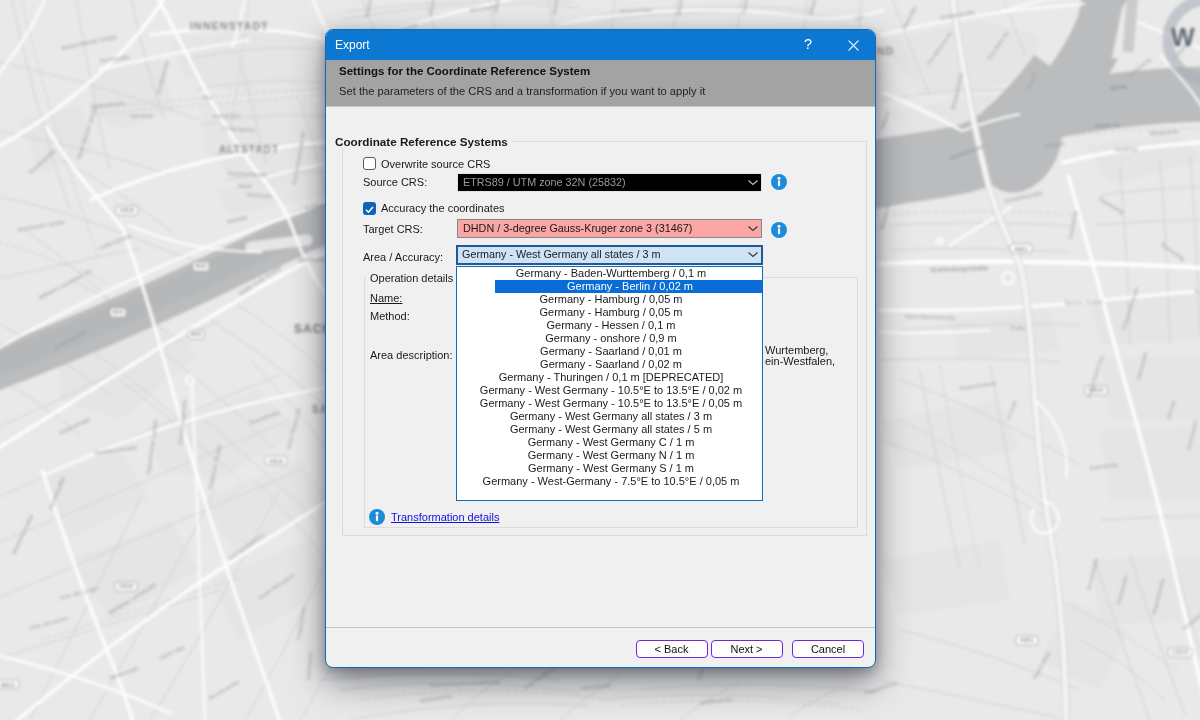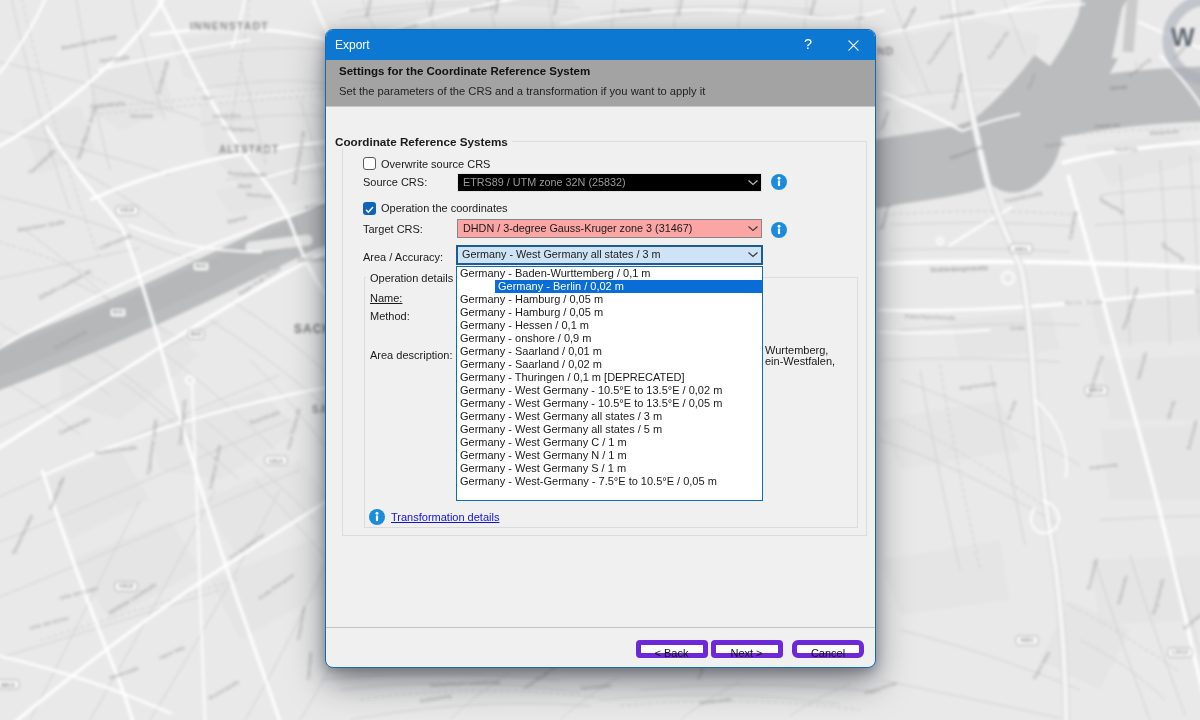--- a/index.html
+++ b/index.html
@@ -16,26 +16,26 @@
   #hdr{position:absolute;left:0;top:30px;width:100%;height:47px;background:#a3a3a3;border-bottom:1px solid #c8c8c8;box-sizing:border-box;}
   #hdr .h1{position:absolute;left:13px;top:5px;font-size:11.5px;font-weight:bold;color:#111;}
   #hdr .h2{position:absolute;left:13px;top:25px;font-size:11.2px;color:#222;}
   .lbl{position:absolute;font-size:11px;color:#1a1a1a;white-space:nowrap;}
   .gbox{position:absolute;border:1px solid #dcdcdc;background:transparent;}
   .gcap{position:absolute;font-size:11px;background:#f0f0f0;padding:0 4px;white-space:nowrap;color:#1a1a1a;}
   .cb{position:absolute;width:13px;height:13px;box-sizing:border-box;border:1px solid #5a5a5a;border-radius:3px;background:#fdfdfd;}
   .cbc{position:absolute;width:13px;height:13px;box-sizing:border-box;border-radius:3px;background:#0f63b8;}
   .combo{position:absolute;box-sizing:border-box;font-size:10.8px;white-space:nowrap;}
   .chev{position:absolute;right:2.5px;top:50%;margin-top:-3.5px;}
-  .btn{position:absolute;width:72px;height:18.5px;box-sizing:border-box;background:#fdfdfd;border:5px solid #6d28d9;
+  .btn{position:absolute;width:72px;height:18.5px;box-sizing:border-box;background:#fdfdfd;border:1px solid #6d28d9;
        border-radius:4px;font-size:11px;color:#111;text-align:center;line-height:16.5px;}
   .ico{position:absolute;width:16px;height:16px;}
   .list{position:absolute;left:130px;top:236px;width:307px;height:235px;box-sizing:border-box;
         background:#fff;border:1px solid #0e6db8;z-index:5;}
-  .list .it{height:13px;line-height:13px;font-size:11px;color:#1a1a1a;padding-left:3px;white-space:nowrap;overflow:hidden;}
+  .list .it{height:13px;line-height:13px;font-size:11px;color:#1a1a1a;padding-left:3px;white-space:nowrap;overflow:hidden;text-align:center;}
   .list .sel{background:#0a6cd6;color:#fff;margin-left:38px;}
 </style>
 </head>
 <body>
 <div id="stage">
   <svg id="map" width="1216" height="736" viewBox="-8 -8 1216 736">
 <rect x="-8" y="-8" width="1216" height="736" fill="#e9e9e9"></rect>
 <polygon points="170,40 260,28 330,40 330,90 240,95 185,78" fill="#e2e2e2" opacity="0.55"></polygon>
 <polygon points="200,105 300,95 330,110 330,175 240,185 205,150" fill="#e2e2e2" opacity="0.55"></polygon>
 <polygon points="95,70 160,60 175,110 120,130 90,110" fill="#e2e2e2" opacity="0.55"></polygon>
@@ -379,21 +379,21 @@
     <div class="lbl" style="left:37px;top:146px;">Source CRS:</div>
     <div class="combo" style="left:131px;top:142.5px;width:305px;height:19.5px;background:#000000;border:1px solid #e2e2e2;color:#999;line-height:17.5px;padding-left:5px;">ETRS89 / UTM zone 32N (25832)
       <svg class="chev" width="12" height="7">
           <path d="M1.5 1.5 L6 5.5 L10.5 1.5" fill="none" stroke="#bbbbbb" stroke-width="1.2"></path>
         </svg>
     </div>
 
     <div class="cbc" style="left:37px;top:172px;"><svg width="13" height="13">
           <path d="M3 6.7 L5.4 9.2 L10 4" fill="none" stroke="#fff" stroke-width="1.5"></path>
         </svg></div>
-    <div class="lbl" style="left:55px;top:172px;">Operation the coordinates</div>
+    <div class="lbl" style="left:55px;top:172px;">Accuracy the coordinates</div>
 
     <div class="lbl" style="left:37px;top:192.5px;">Target CRS:</div>
     <div class="combo" style="left:131px;top:188.5px;width:305px;height:19.5px;background:#fca5a5;border:1px solid #868686;color:#1a1a1a;line-height:17.5px;padding-left:5px;">DHDN / 3-degree Gauss-Kruger zone 3 (31467)
       <svg class="chev" width="12" height="7">
           <path d="M1.5 1.5 L6 5.5 L10.5 1.5" fill="none" stroke="#3a3a3a" stroke-width="1.2"></path>
         </svg>
     </div>
 
     <div class="lbl" style="left:37px;top:220.5px;">Area / Accuracy:</div>
     <div class="combo" style="left:130px;top:215px;width:307px;height:19.5px;background:#cfe3f6;border:2px solid #1d5a96;color:#1a1a1a;line-height:15.5px;padding-left:4px;">Germany - West Germany all states / 3 m
@@ -442,15 +442,15 @@
     <svg class="ico" style="left:43px;top:478.5px;" viewBox="0 0 16 16">
         <circle cx="8" cy="8" r="8" fill="#1b8cda"></circle>
         <circle cx="8" cy="4.3" r="1.5" fill="#fff"></circle>
         <rect x="6.9" y="6.3" width="2.2" height="6" rx="1.1" fill="#fff"></rect>
       </svg>
     <div class="lbl" style="left:65px;top:480.5px;color:#1212dd;text-decoration:underline;">Transformation details</div>
 
     <div style="position:absolute;left:0;top:596.5px;width:100%;border-top:1px solid #c4c4c4;"></div>
     <div class="btn" style="left:309.5px;top:609.5px;">&lt; Back</div>
     <div class="btn" style="left:384.5px;top:609.5px;">Next &gt;</div>
-    <div class="btn" style="left:466px;top:609.5px;border-radius:6px;">Cancel</div>
+    <div class="btn" style="left:466px;top:609.5px;">Cancel</div>
   </div>
 </div>
 
 </body></html>

